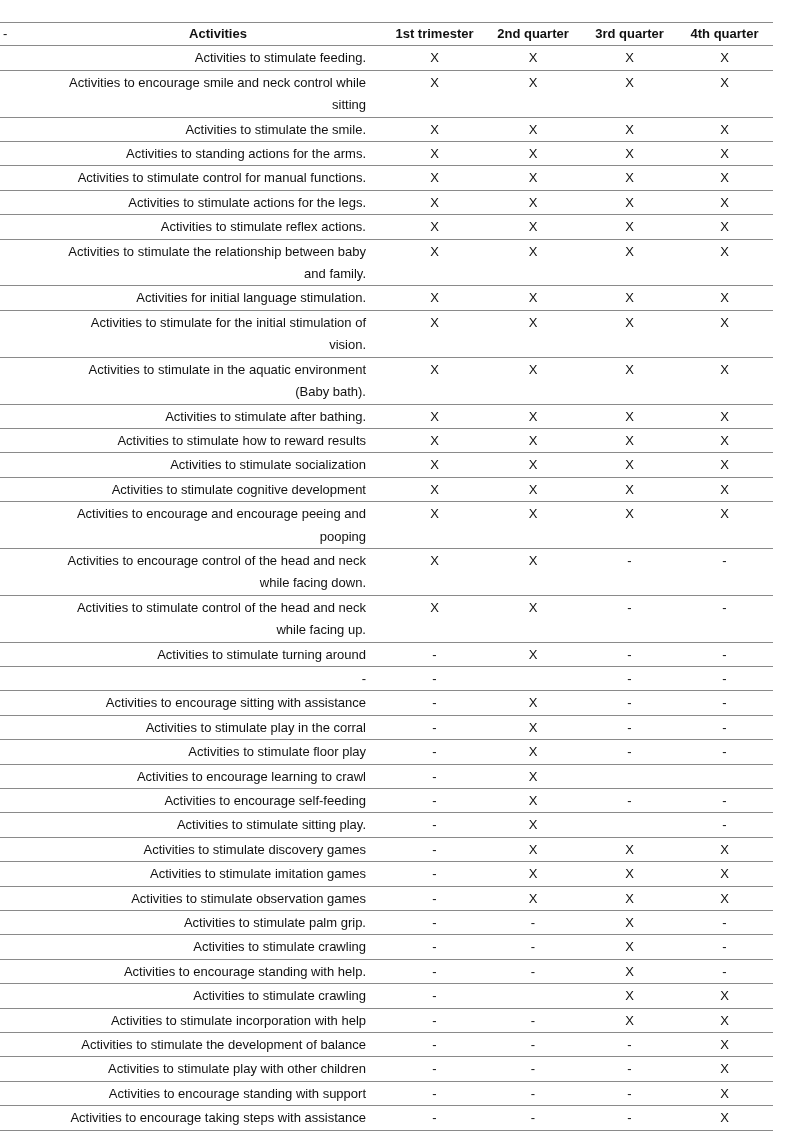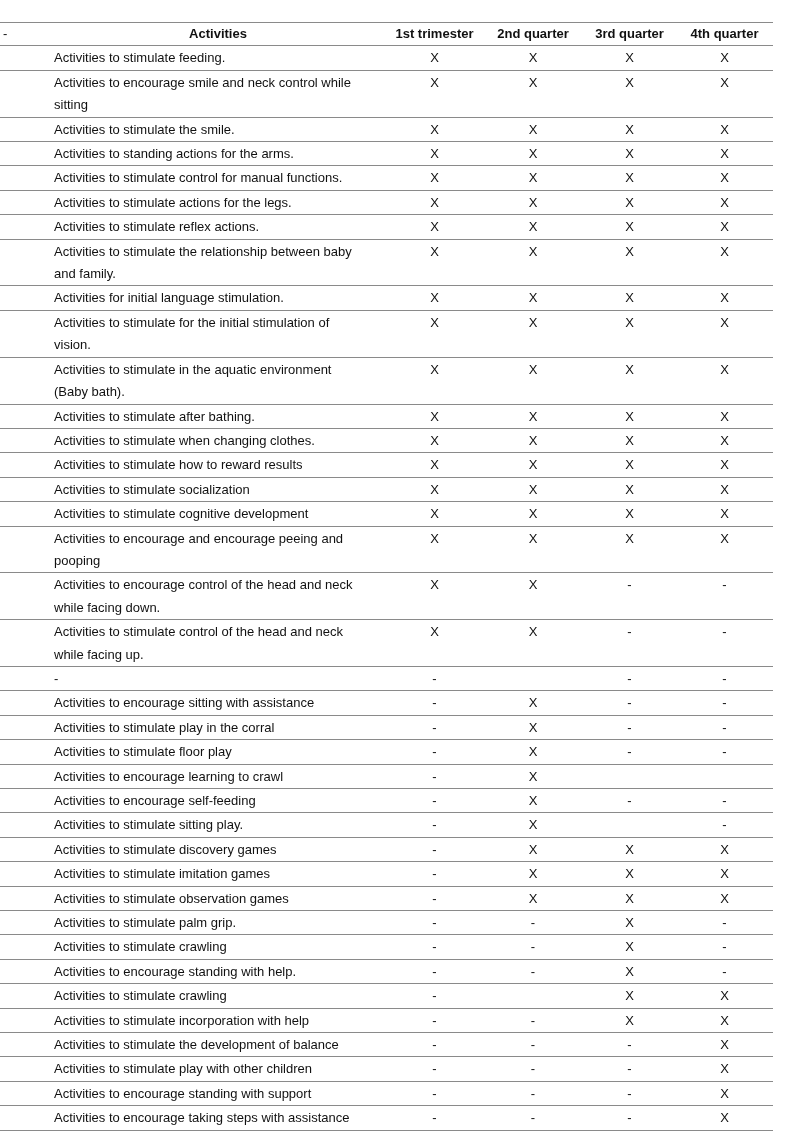--- a/index.html
+++ b/index.html
@@ -8,21 +8,21 @@
   table { border-collapse:collapse; width:773px; table-layout:fixed; font-size:13px; }
   th, td { border-top:1px solid #8a8a8a; border-bottom:1px solid #8a8a8a; padding:0; vertical-align:top; line-height:22.4px; }
   th { font-weight:bold; height:22px; text-align:center; }
   col.c0 { width:50px; }
   col.c1 { width:336px; }
   col.c2 { width:97px; }
   col.c3 { width:100px; }
   col.c4 { width:93px; }
   col.c5 { width:97px; }
   th.lead { text-align:left; padding-left:3px; font-weight:normal; }
-  td.act { text-align:left; padding-left:4px; padding-right:20px; }
+  td.act { text-align:right; padding-left:4px; padding-right:20px; }
   td.mark { text-align:center; }
   td.blank { }
   tr.body td { padding-top:1px; }
 </style>
 </head>
 <body>
 
 <div class="wrap">
   <table>
     <colgroup>
@@ -135,28 +135,20 @@
         <tr class="body">
           <td class="blank"></td>
           <td class="act">Activities to stimulate after bathing.</td>
           <td class="mark">X</td>
           <td class="mark">X</td>
           <td class="mark">X</td>
           <td class="mark">X</td>
         </tr>
         <tr class="body">
           <td class="blank"></td>
-          <td class="act">Activities to stimulate when changing clothes.</td>
-          <td class="mark">X</td>
-          <td class="mark">X</td>
-          <td class="mark">X</td>
-          <td class="mark">X</td>
-        </tr>
-        <tr class="body">
-          <td class="blank"></td>
           <td class="act">Activities to stimulate how to reward results</td>
           <td class="mark">X</td>
           <td class="mark">X</td>
           <td class="mark">X</td>
           <td class="mark">X</td>
         </tr>
         <tr class="body">
           <td class="blank"></td>
           <td class="act">Activities to stimulate socialization</td>
           <td class="mark">X</td>
@@ -185,20 +177,28 @@
           <td class="act">Activities to encourage control of the head and neck while facing down.</td>
           <td class="mark">X</td>
           <td class="mark">X</td>
           <td class="mark">-</td>
           <td class="mark">-</td>
         </tr>
         <tr class="body">
           <td class="blank"></td>
           <td class="act">Activities to stimulate control of the head and neck while facing up.</td>
           <td class="mark">X</td>
+          <td class="mark">X</td>
+          <td class="mark">-</td>
+          <td class="mark">-</td>
+        </tr>
+        <tr class="body">
+          <td class="blank"></td>
+          <td class="act">Activities to stimulate turning around</td>
+          <td class="mark">-</td>
           <td class="mark">X</td>
           <td class="mark">-</td>
           <td class="mark">-</td>
         </tr>
         <tr class="body">
           <td class="blank"></td>
           <td class="act">-</td>
           <td class="mark">-</td>
           <td class="mark"></td>
           <td class="mark">-</td>

